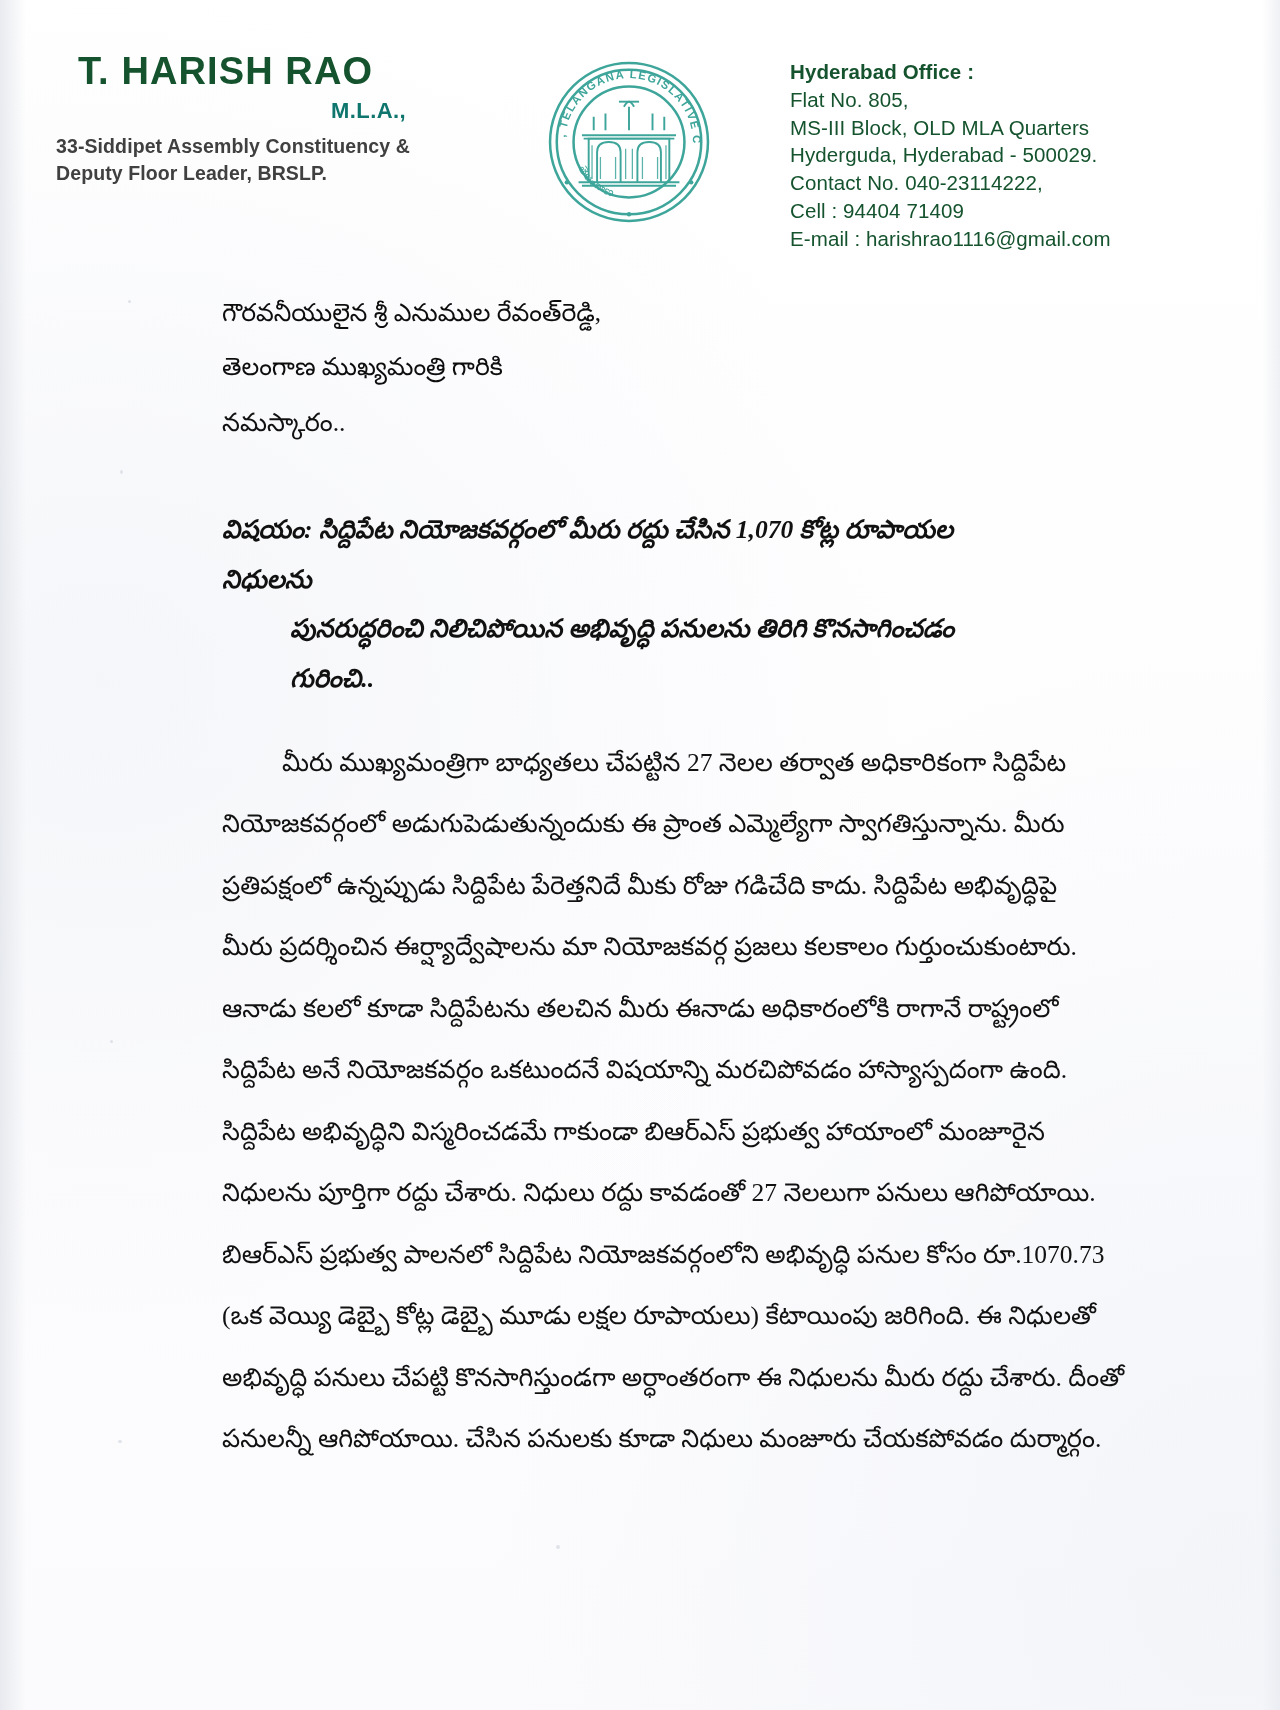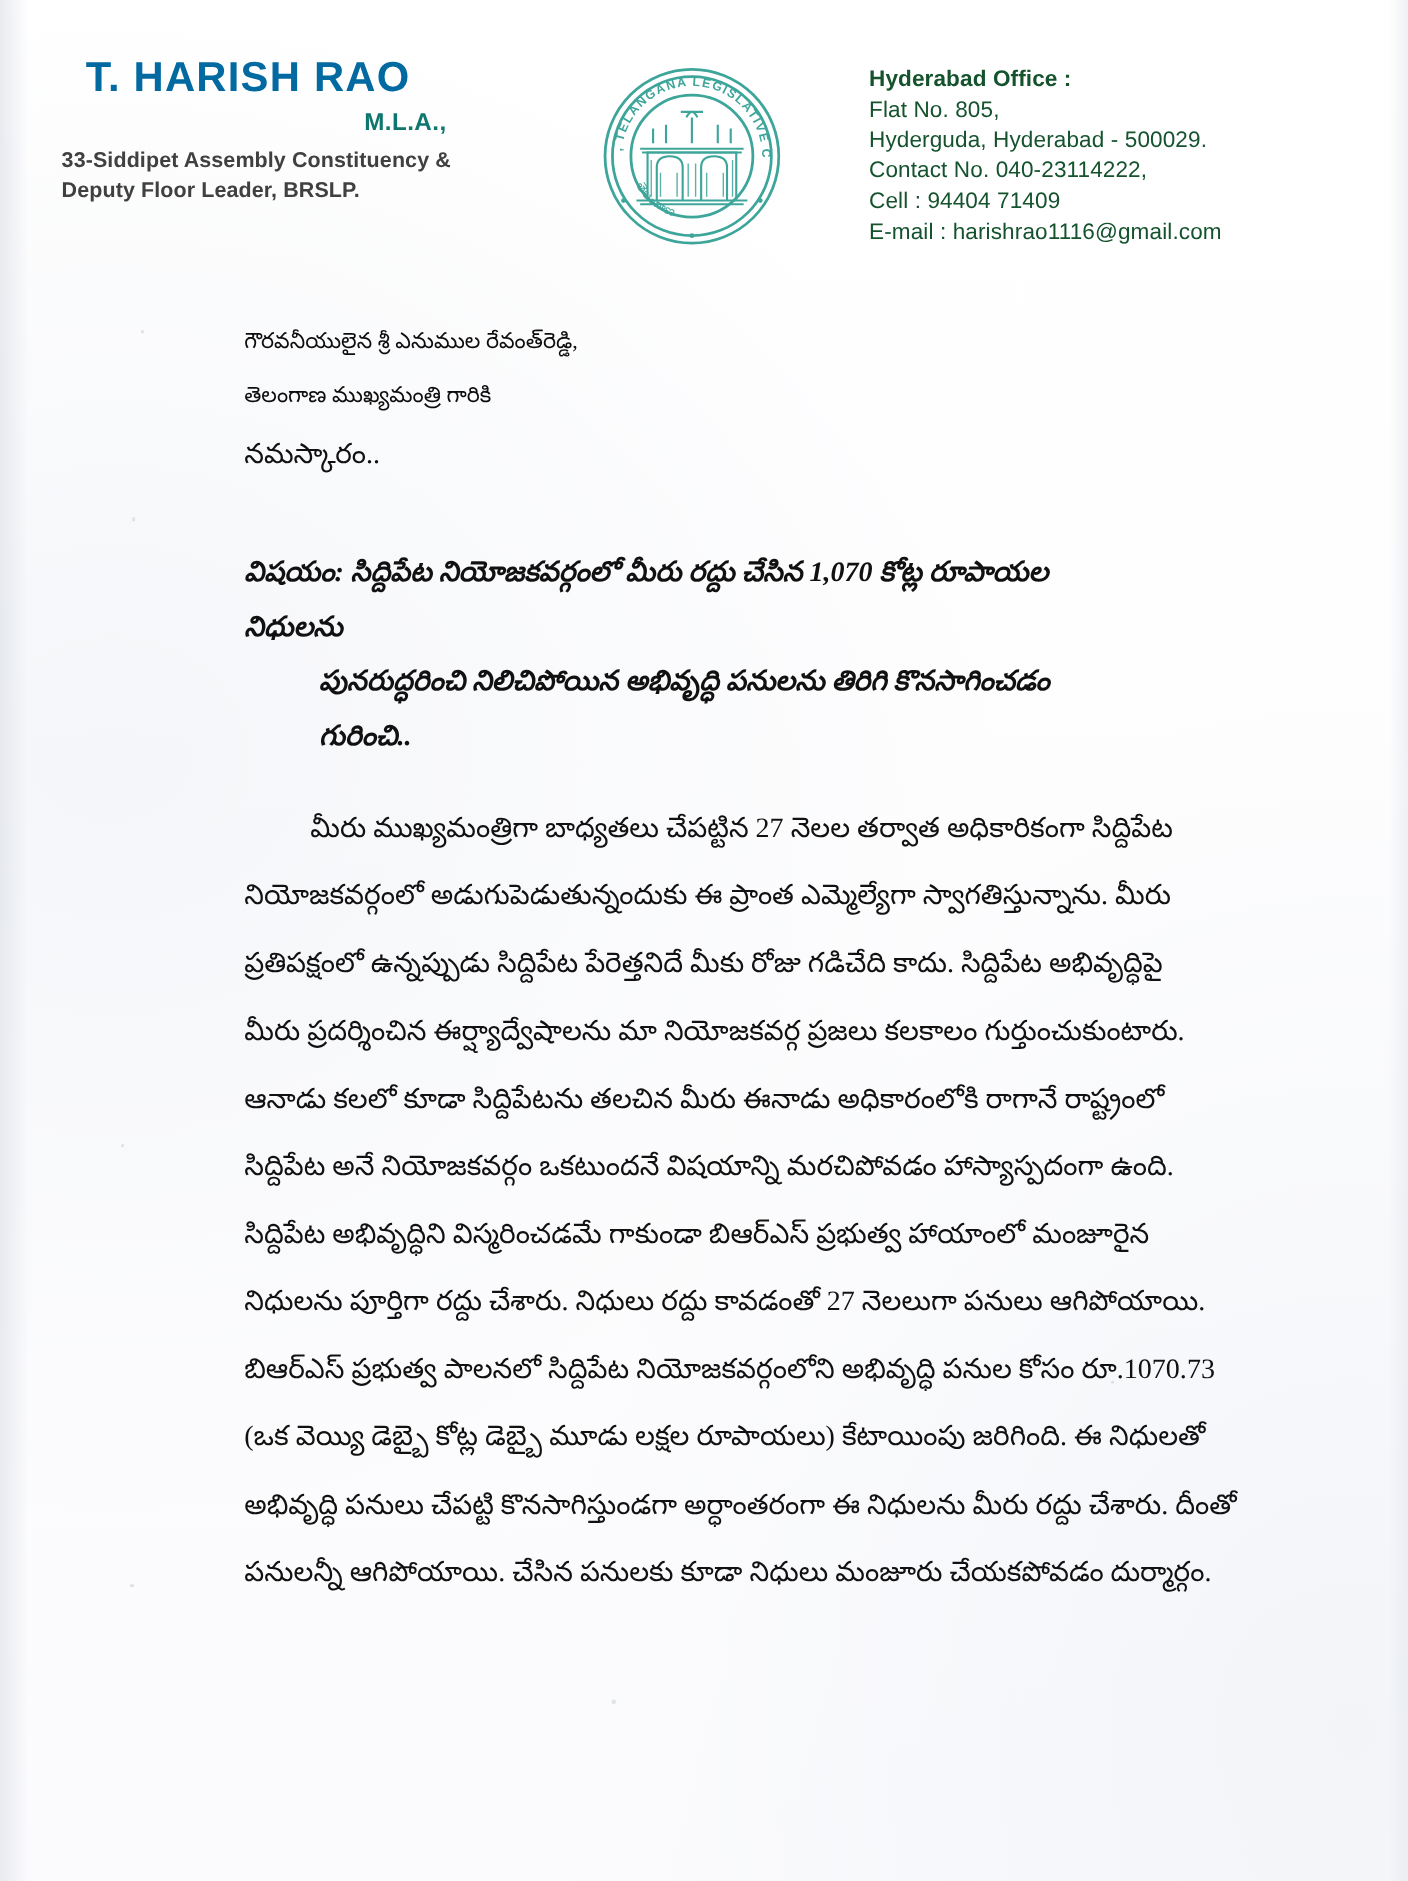--- a/index.html
+++ b/index.html
@@ -61,21 +61,21 @@
     top: 52px;
     width: 430px;
     text-align: center;
     color: #182b63;
   }
   .id-name {
     font-size: 38px;
     font-weight: bold;
     letter-spacing: 1.1px;
     line-height: 1.05;
-    color: #0369a1;
+    color: #14532d;
     text-align: left;
     padding-left: 22px;
   }
   .id-desig {
     font-size: 22px;
     font-weight: bold;
     color: #0f766e;
     text-align: right;
     padding-right: 80px;
     margin-top: 6px;
@@ -123,21 +123,21 @@
     width: 1280px;
     color: #111111;
   }
 
   .tel {
     font-family: "Liberation Serif", "DejaVu Sans", serif;
   }
 
   .addressee {
     margin-left: 222px;
-    font-size: 20px;
+    font-size: 25px;
     line-height: 1.0;
     color: #0d0d0d;
   }
   .addressee .l { margin-bottom: 29px; white-space: nowrap; }
 
   .salute {
     margin-left: 222px;
     font-size: 25.5px;
     margin-top: 4px;
     margin-bottom: 62px;
@@ -232,20 +232,21 @@
         <g stroke="#2e9e92" stroke-width="1.5" fill="none" opacity="0.85">
           <path d="M56 104 L56 144 M66 118 L66 144 M84 118 L84 144 M116 118 L116 144 M134 118 L134 144 M144 104 L144 144"></path>
           <path d="M96 108 L96 144 M104 108 L104 144"></path>
         </g>
       </svg>
     </div>
 
     <div class="office">
       <div class="ln hd">Hyderabad Office :</div>
       <div class="ln">Flat No. 805,</div>
+      <div class="ln">MS-III Block, OLD MLA Quarters</div>
       <div class="ln">Hyderguda, Hyderabad - 500029.</div>
       <div class="ln">Contact No. 040-23114222,</div>
       <div class="ln">Cell : 94404 71409</div>
       <div class="ln">E-mail : harishrao1116@gmail.com</div>
     </div>
   </div>
 
   <div class="body-wrap">
 
     <div class="addressee tel">

